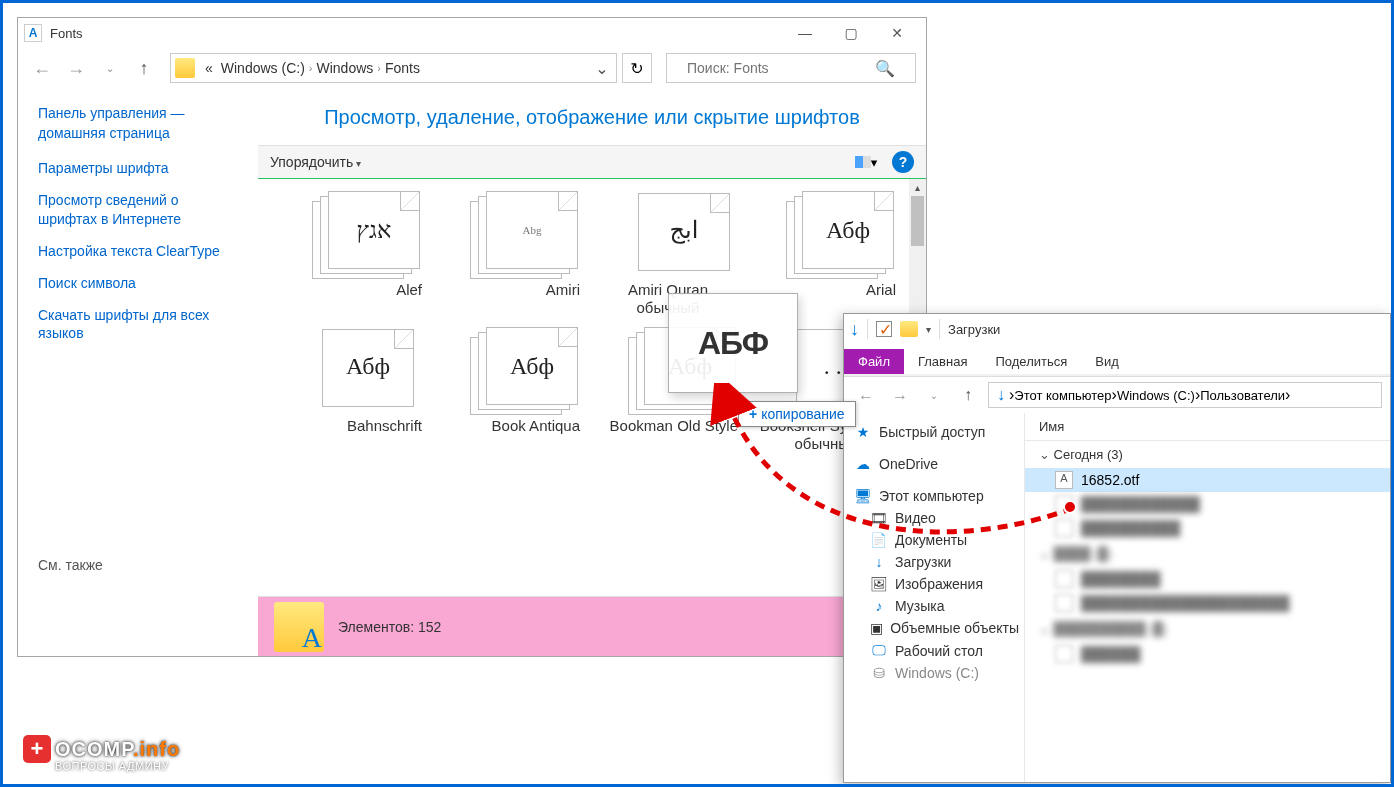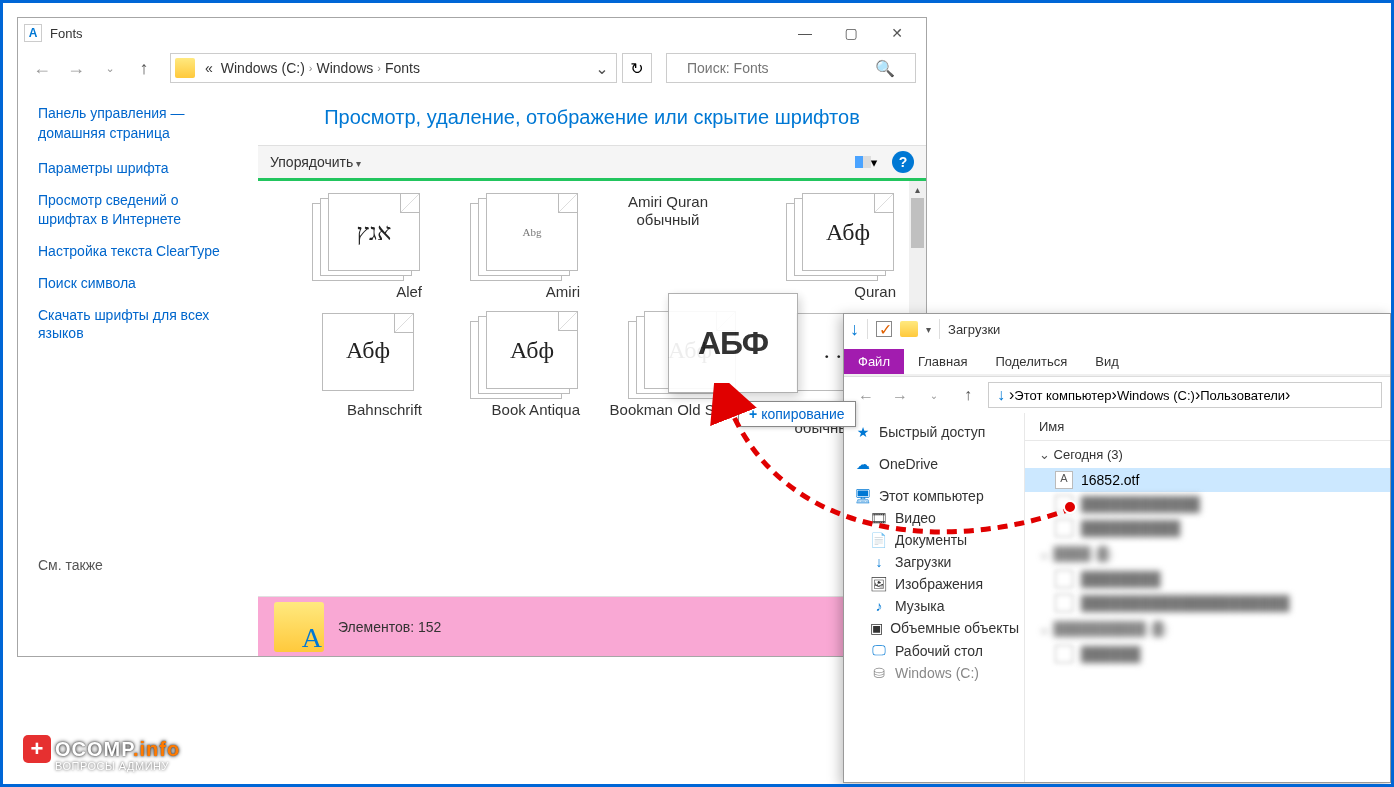--- a/index.html
+++ b/index.html
@@ -27,21 +27,21 @@
 .search-box .mag { color:#555;}
 
 .content-row { display:flex; height: calc(100% - 70px);}
 .sidebar { width:240px; padding:16px 20px; border-right: none;}
 .sidebar .link-main { color:#0066cc; font-size:14px; line-height:1.4; margin-bottom:16px; display:block;}
 .sidebar .link { color:#0066cc; font-size:14px; line-height:1.3; margin-bottom:14px; display:block;}
 .sidebar .see-also { color:#555; font-size:14px; margin-top:40px; margin-bottom:12px;}
 
 .main-pane { flex:1; display:flex; flex-direction:column; position:relative;}
 .page-heading { color:#0078d4; font-size:20px; font-weight:400; text-align:center; padding: 18px 0 16px;}
-.toolbar { height:28px; background:#f5f5f5; border-top:1px solid #e0e0e0; border-bottom:3px solid #22c55e; display:flex; align-items:center; padding:16px 12px;}
+.toolbar { height:28px; background:#f5f5f5; border-top:1px solid #e0e0e0; border-bottom:1px solid #22c55e; display:flex; align-items:center; padding:16px 12px;}
 .toolbar .organize { color:#333; font-size:14px;}
 .toolbar .organize::after { content:" ▾"; font-size:10px; color:#555;}
 .toolbar .spacer { flex:1;}
 .toolbar .view-btn { width:32px; height:24px; display:flex; align-items:center; justify-content:center; font-size:13px;}
 .toolbar .help-btn { width:22px; height:22px; border-radius:50%; background:#0078d4; color:#fff; display:flex; align-items:center; justify-content:center; font-size:14px; font-weight:bold; margin-left:10px;}
 
 .font-grid { flex:1; overflow:hidden; padding: 12px 14px; position:relative;}
 .grid-wrap { display:grid; grid-template-columns: repeat(4, 150px); gap: 10px 8px;}
 .font-item { display:flex; flex-direction:column; align-items:flex-end; }
 .font-stack { position:relative; width:110px; height:90px;}
@@ -186,30 +186,34 @@
             <div class="font-item">
               <div class="font-stack">
                 <div class="font-page p1"></div>
                 <div class="font-page p2"></div>
                 <div class="font-page p3"></div>
                 <div class="font-sample small">Abg</div>
               </div>
               <div class="font-label">Amiri</div>
             </div>
             <div class="font-item">
+              <div class="font-stack">
+                <div class="font-page single"></div>
+                <div class="font-sample" style="left: 10px;">ابج</div>
+              </div>
               <div class="font-label">Amiri Quran обычный</div>
             </div>
             <div class="font-item">
               <div class="font-stack">
                 <div class="font-page p1"></div>
                 <div class="font-page p2"></div>
                 <div class="font-page p3"></div>
                 <div class="font-sample">Абф</div>
               </div>
-              <div class="font-label">Quran</div>
+              <div class="font-label">Arial</div>
             </div>
             <div class="font-item">
               <div class="font-stack">
                 <div class="font-page single"></div>
                 <div class="font-sample" style="left: 10px;">Абф</div>
               </div>
               <div class="font-label">Bahnschrift</div>
             </div>
             <div class="font-item">
               <div class="font-stack">

